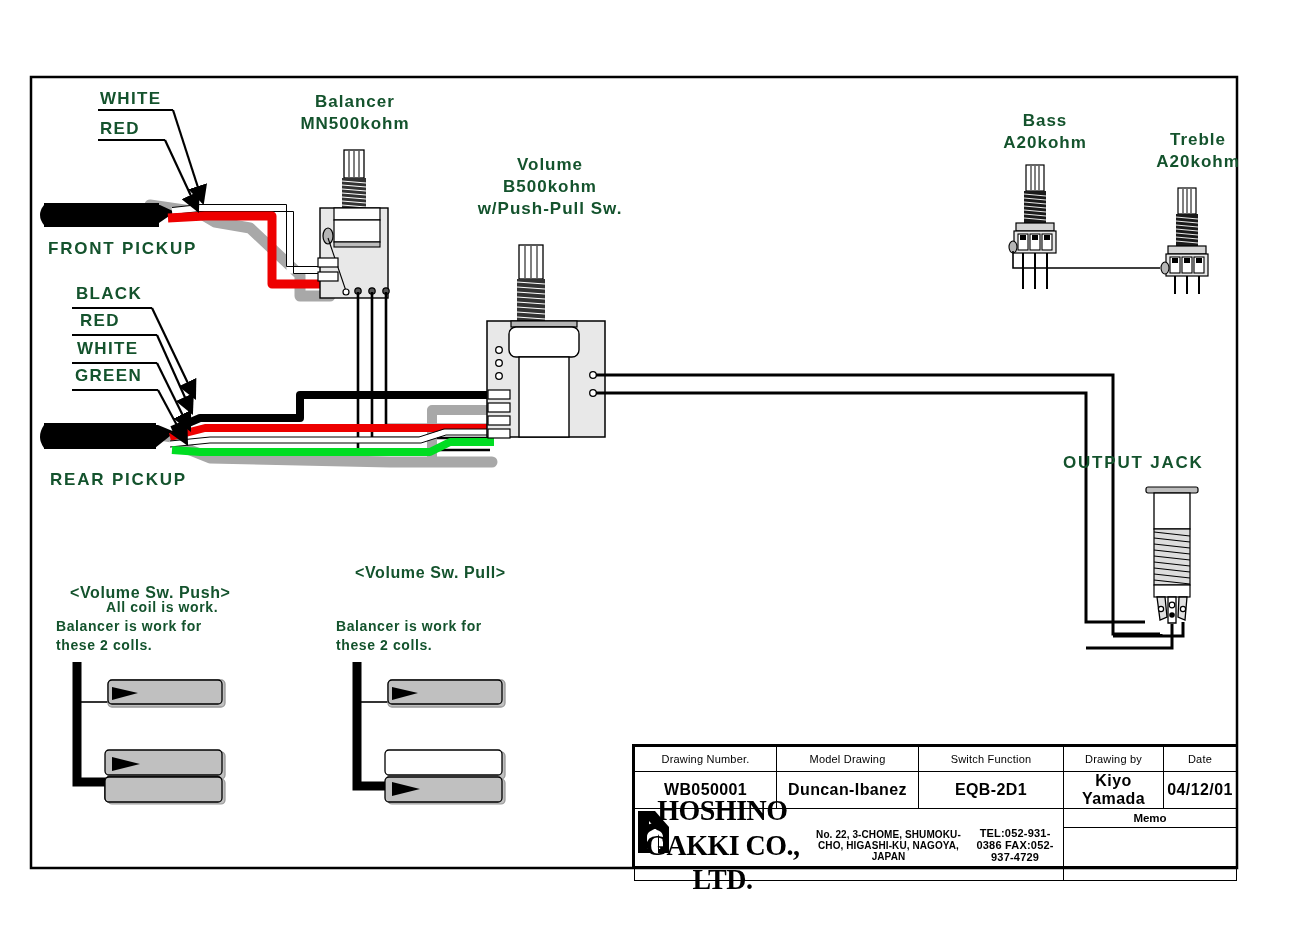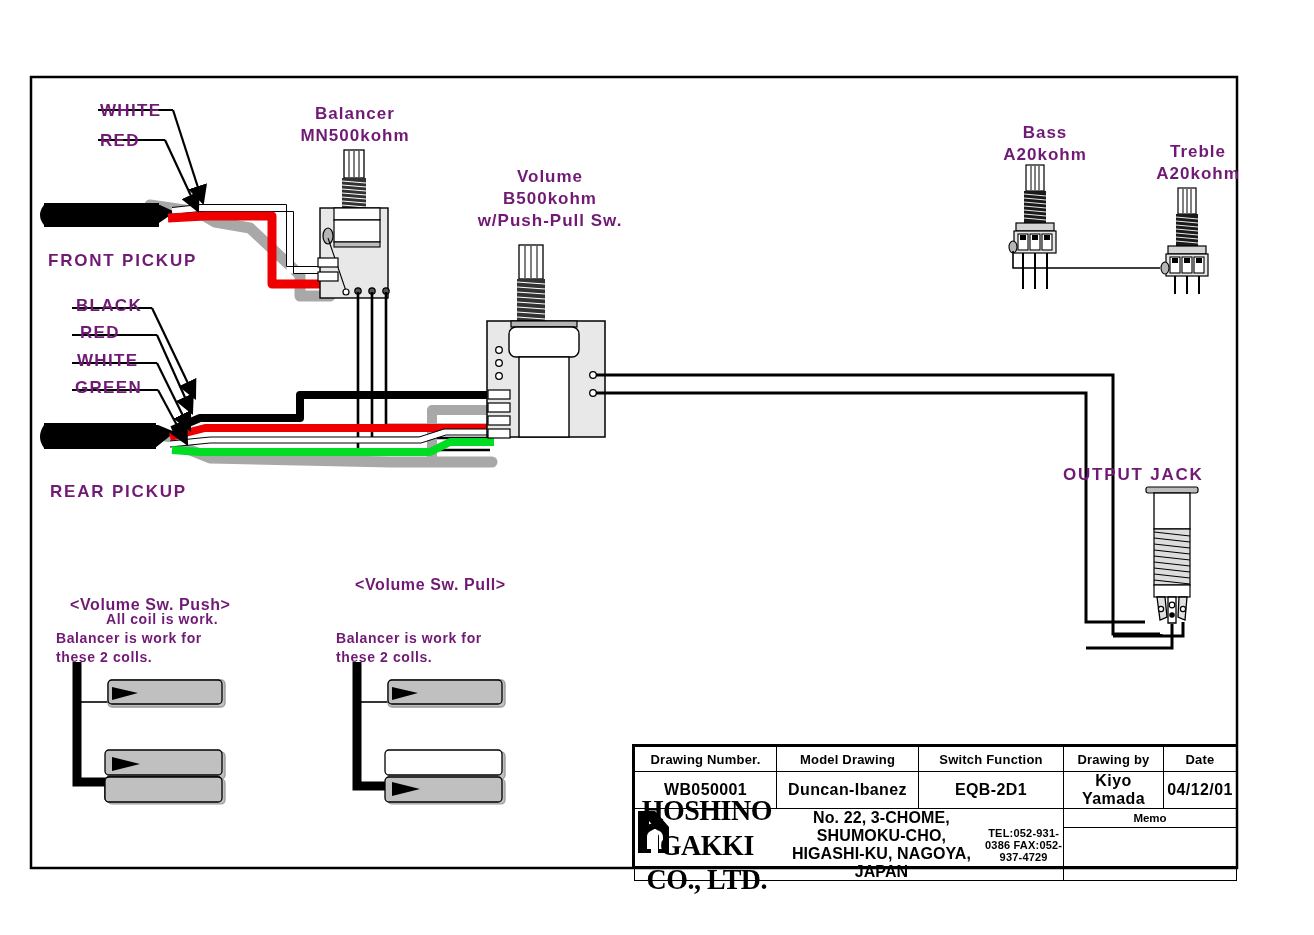--- a/index.html
+++ b/index.html
@@ -1,37 +1,37 @@
 <!DOCTYPE html>
 <html><head>
 <meta charset="utf-8">
 <style>
   html,body{margin:0;padding:0;background:#fff;}
   body{width:1314px;height:935px;font-family:"Liberation Sans",sans-serif;position:relative;overflow:hidden;}
   #sheet{position:absolute;left:0;top:0;width:1314px;height:935px;}
-  .lbl{position:absolute;font-family:"Liberation Sans",sans-serif;font-weight:bold;color:#701a75;white-space:pre;letter-spacing:0.5px;margin-top:12px;}
+  .lbl{position:absolute;font-family:"Liberation Sans",sans-serif;font-weight:bold;color:#14532d;white-space:pre;letter-spacing:0.5px;}
   .lbl.c{text-align:center;}
   .ttl{font-size:17px;letter-spacing:1px;}
   .wirelbl{font-size:17px;font-weight:bold;letter-spacing:1.3px;}
   .pickuplbl{font-size:17px;font-weight:bold;letter-spacing:1.8px;}
   .swtitle{font-size:16px;font-weight:bold;letter-spacing:0.6px;}
   .swnote{font-size:14px;font-weight:bold;letter-spacing:0.6px;line-height:19px;}
   
   #titleblock{position:absolute;left:632px;top:744px;width:606px;height:124px;border:2px solid #000;box-sizing:border-box;}
   #tb-table{width:100%;border-collapse:collapse;table-layout:fixed;}
   #tb-table td{border:1px solid #000;text-align:center;font-family:"Liberation Sans",sans-serif;color:#000;padding:0;height:24px;vertical-align:middle;}
-  .th{font-size:13px;font-weight:bold;letter-spacing:0.2px;}
+  .th{font-size:11px;font-weight:normal;letter-spacing:0.2px;}
   .tv{font-size:16px;font-weight:bold;letter-spacing:0.4px;height:30px !important;}
   .memohead{font-size:11.5px;font-weight:bold;height:18px !important;}
   .memobody{height:52px !important;}
   #logocell{position:relative;}
   #logo-wrap{position:absolute;left:0;top:0;width:100%;height:100%;display:flex;flex-direction:row;align-items:center;justify-content:center;}
   #logo-row{display:flex;align-items:center;justify-content:center;}
   #logo-text{font-size:28px;font-weight:bold;letter-spacing:-0.5px;font-family:"Liberation Serif",serif;transform:scaleY(1.08);}
-  #logo-addr{font-size:16px;font-weight:bold;letter-spacing:0.1px;margin-top:1px;}
+  #logo-addr{font-size:10px;font-weight:bold;letter-spacing:0.1px;margin-top:1px;}
   #logo-tel{font-size:11px;font-weight:bold;letter-spacing:0.2px;}
   svg{position:absolute;left:0;top:0;}
 </style>
 </head>
 <body>
 
 <div id="sheet">
 
 <svg width="1314" height="935" viewBox="0 0 1314 935">
   <defs>

